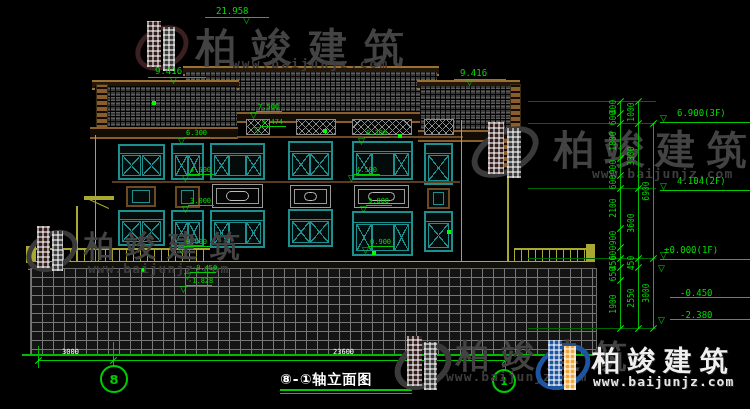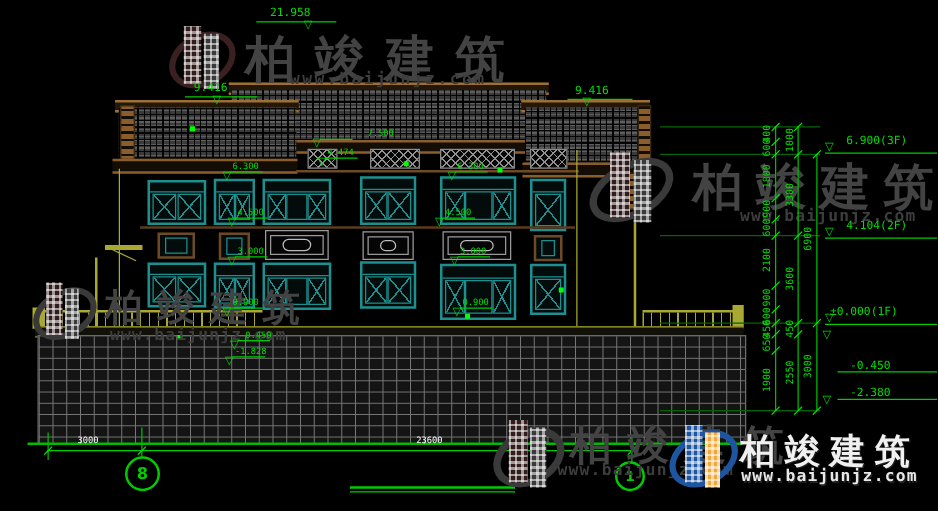--- a/index.html
+++ b/index.html
@@ -185,20 +185,21 @@
   <div class="abs" style="left:113px;top:342px;width:1px;height:26px;background:#00bb00;"></div>
   <div class="abs" style="left:505px;top:348px;width:1px;height:22px;background:#00bb00;"></div>
   <div class="abs" style="left:38px;top:360px;width:468px;height:1px;background:#00cc00;"></div>
   <div class="abs" style="left:34px;top:360px;width:9px;height:1px;background:#00ee00;transform:rotate(-45deg);"></div>
   <div class="abs" style="left:109px;top:360px;width:9px;height:1px;background:#00ee00;transform:rotate(-45deg);"></div>
   <div class="abs" style="left:501px;top:360px;width:9px;height:1px;background:#00ee00;transform:rotate(-45deg);"></div>
   <div class="abs wt" style="left:62px;top:348px;">3000</div>
   <div class="abs wt" style="left:333px;top:348px;">23600</div>
   <div class="abs axcirc" style="left:100px;top:365px;width:24px;height:24px;">8</div>
   <div class="abs axcirc" style="left:492px;top:369px;width:20px;height:20px;font-size:11px;">1</div>
+  <div class="abs title" style="left:280px;top:371px;">⑧-①轴立面图</div>
   <div class="abs" style="left:280px;top:389px;width:132px;height:2px;background:#00cc00;"></div>
   <div class="abs" style="left:280px;top:393px;width:132px;height:1px;background:#00cc00;"></div>
 
   <div class="abs" style="left:133px;top:15px;width:58px;height:66px;">
     <div class="swoosh" style="inset:18% 2%;border:5px solid #3a2020;"></div>
     <div class="bldg" style="left:14px;top:6px;width:14px;height:46px;background-color:#321c1c;"></div>
     <div class="bldg" style="left:30px;top:12px;width:12px;height:44px;background-color:#3a3a3a;"></div>
   </div>
   <div class="abs wmtxt" style="left:196px;top:20px;font-size:40px;letter-spacing:16px;">柏竣建筑</div>
   <div class="abs wmurl" style="left:232px;top:56px;font-size:13px;letter-spacing:2px;">www.baijunjz.com</div>
@@ -298,21 +299,21 @@
     <div style="position: absolute; left: 670px; top: 319px; width: 80px; height: 1px; background: rgb(0, 204, 0);"></div>
     <div class="gt9" style="position: absolute; left: 216px; top: 6px;">21.958</div>
     <div style="position: absolute; left: 205px; top: 17px; width: 64px; height: 1px; background: rgb(0, 204, 0);"></div>
     <div style="position: absolute; left: 243px; top: 16px; font: 9px / 9px &quot;DejaVu Sans&quot;, sans-serif; color: rgb(0, 221, 0);">▽</div>
     <div class="gt9" style="position: absolute; left: 155px; top: 66px;">9.416</div>
     <div style="position: absolute; left: 148px; top: 77px; width: 58px; height: 1px; background: rgb(0, 204, 0);"></div>
     <div style="position: absolute; left: 170px; top: 76px; font: 9px / 9px &quot;DejaVu Sans&quot;, sans-serif; color: rgb(0, 221, 0);">▽</div>
     <div class="gt9" style="position: absolute; left: 460px; top: 68px;">9.416</div>
     <div style="position: absolute; left: 454px; top: 79px; width: 52px; height: 1px; background: rgb(0, 204, 0);"></div>
     <div style="position: absolute; left: 466px; top: 78px; font: 9px / 9px &quot;DejaVu Sans&quot;, sans-serif; color: rgb(0, 221, 0);">▽</div>
-    <div class="gt" style="position: absolute; left: 258px; top: 103px; margin-left: 36px;">7.500</div>
+    <div class="gt" style="position: absolute; left: 258px; top: 103px;">7.500</div>
     <div style="position: absolute; left: 256px; top: 111px; width: 26px; height: 1px; background: rgb(0, 204, 0);"></div>
     <div style="position: absolute; left: 250px; top: 111px; font: 9px / 9px &quot;DejaVu Sans&quot;, sans-serif; color: rgb(0, 221, 0);">▽</div>
     <div class="gt" style="position: absolute; left: 262px; top: 118px;">4.474</div>
     <div style="position: absolute; left: 260px; top: 126px; width: 26px; height: 1px; background: rgb(0, 204, 0);"></div>
     <div style="position: absolute; left: 254px; top: 126px; font: 9px / 9px &quot;DejaVu Sans&quot;, sans-serif; color: rgb(0, 221, 0);">▽</div>
     <div class="gt" style="position: absolute; left: 186px; top: 129px;">6.300</div>
     <div style="position: absolute; left: 184px; top: 137px; width: 26px; height: 1px; background: rgb(0, 204, 0);"></div>
     <div style="position: absolute; left: 178px; top: 137px; font: 9px / 9px &quot;DejaVu Sans&quot;, sans-serif; color: rgb(0, 221, 0);">▽</div>
     <div class="gt" style="position: absolute; left: 190px; top: 166px;">4.500</div>
     <div style="position: absolute; left: 188px; top: 174px; width: 26px; height: 1px; background: rgb(0, 204, 0);"></div>

